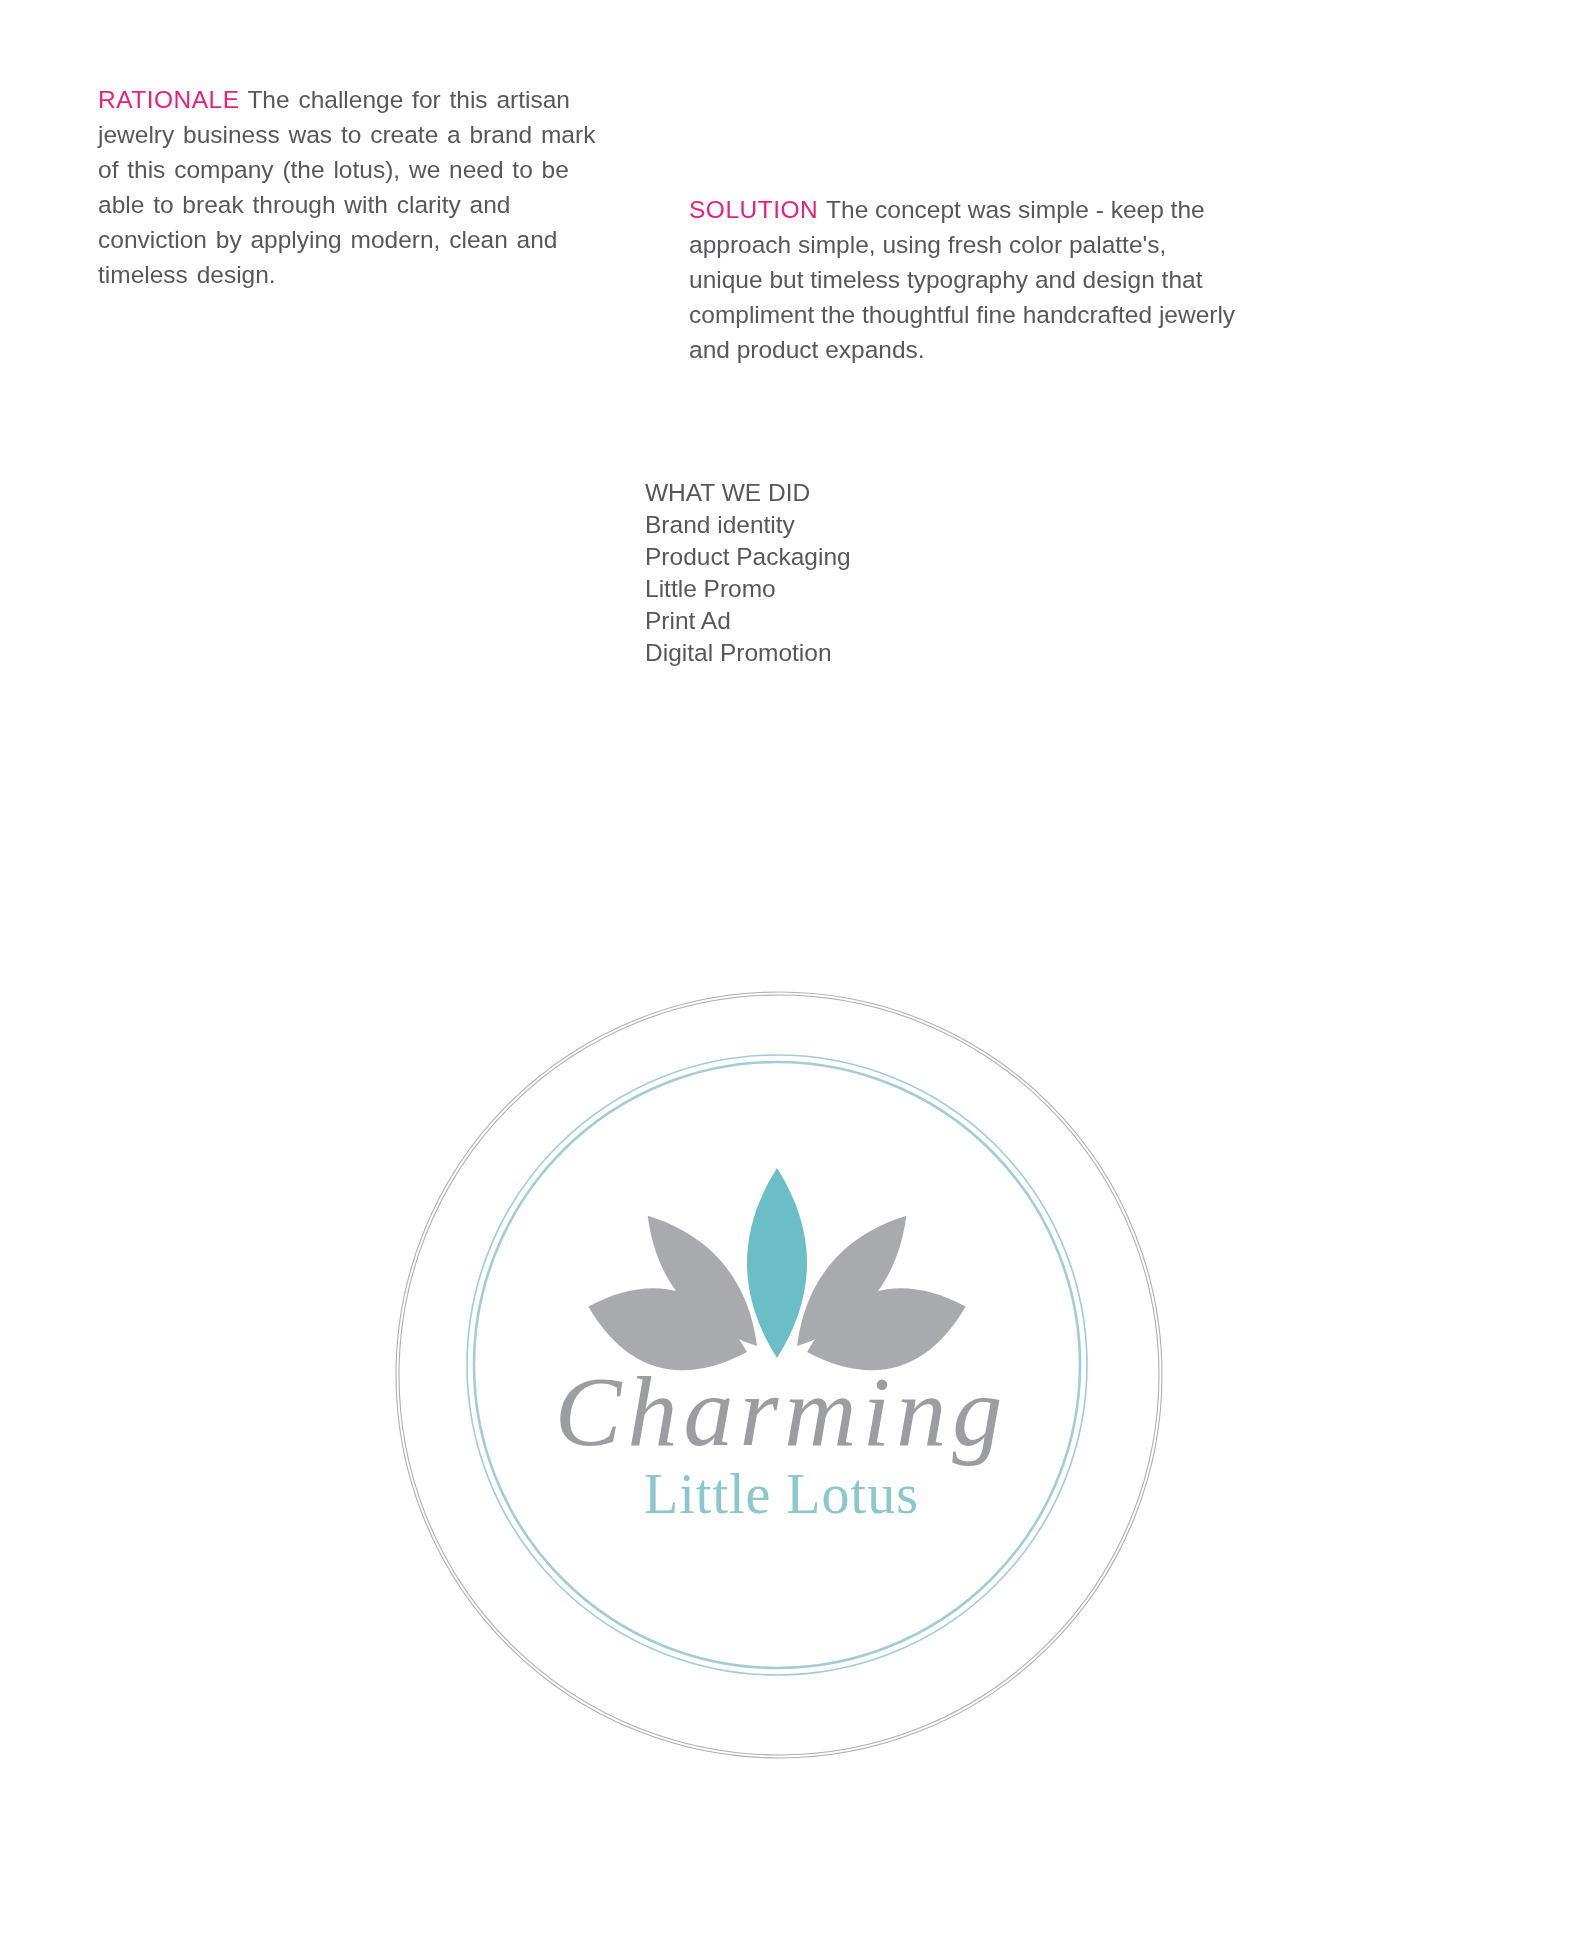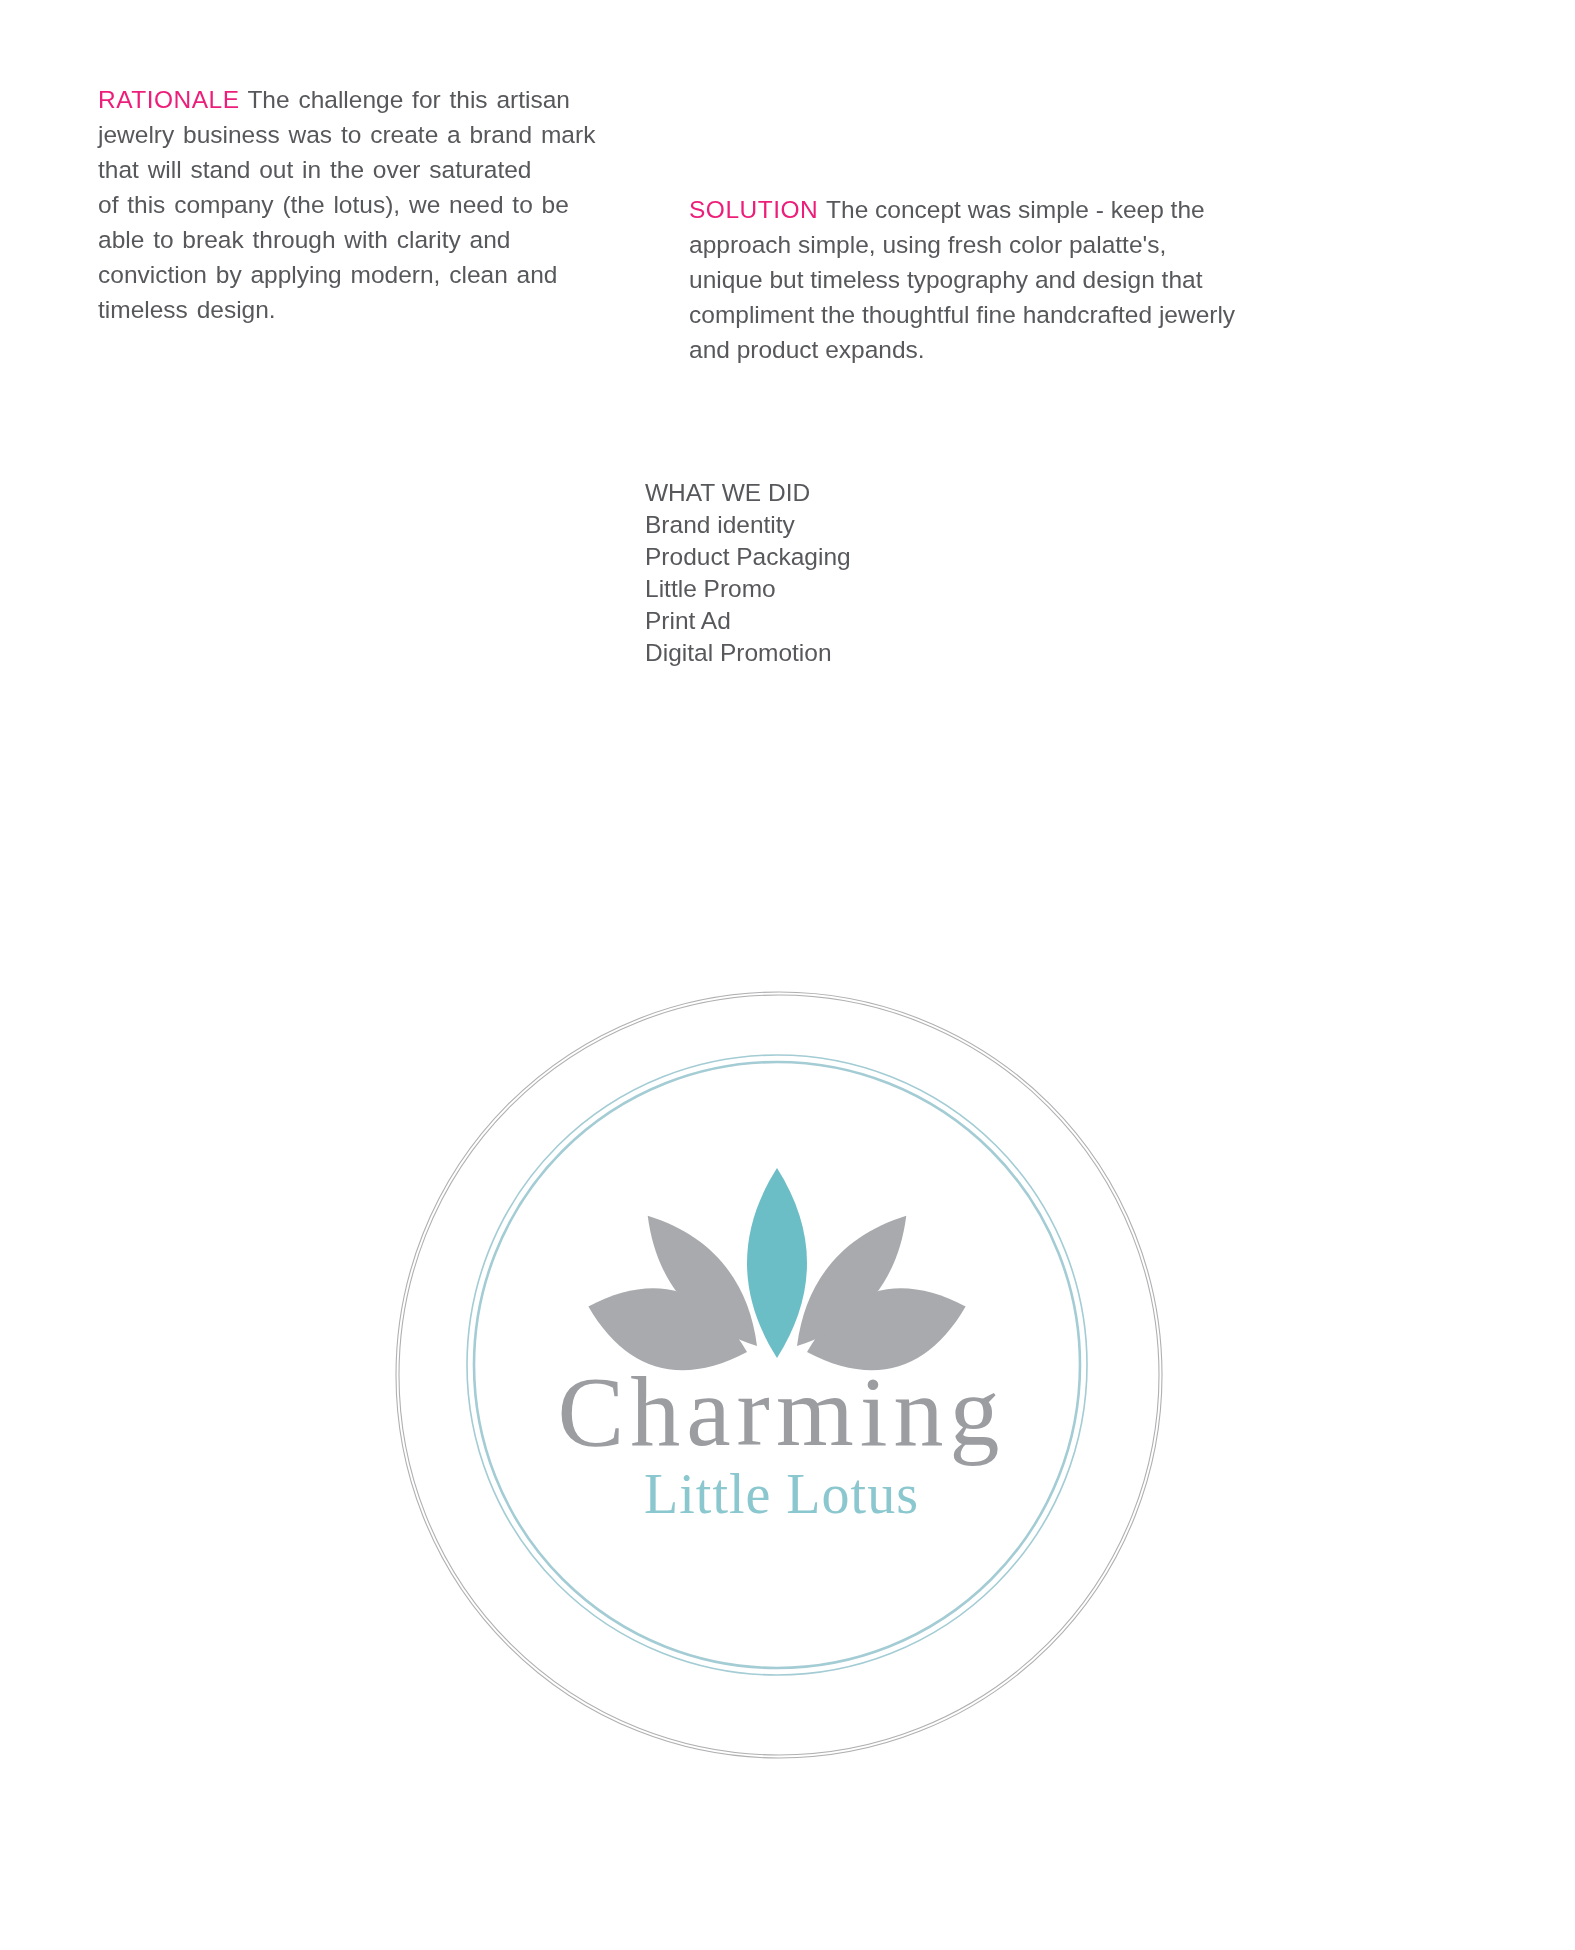--- a/index.html
+++ b/index.html
@@ -72,41 +72,41 @@
     display: inline-block;
     transform: translateX(-6px);
   }
   .wm-line1 {
     top: 1362px;
     font-size: 100px;
     line-height: 100px;
     letter-spacing: 6px;
     color: #9b9da1;
     z-index: 3;
+    font-style: italic;
   }
   .wm-line2 {
     top: 1451px;
     font-size: 56px;
     line-height: 86px;
     letter-spacing: 1px;
     color: #8bc7ce;
     z-index: 2;
   }
 </style>
 </head>
 <body>
 
 <div class="page">
 
   <section class="para col-left">
     <div class="line">
       <span class="accent">RATIONALE</span><span>The challenge for this artisan</span>
     </div>
     <div class="line">jewelry business was to create a brand mark</div>
-    <div class="line">that will stand out in the over saturated</div>
     <div class="line">of this company (the lotus), we need to be</div>
     <div class="line">able to break through with clarity and</div>
     <div class="line">conviction by applying modern, clean and</div>
     <div class="line">timeless design.</div>
   </section>
 
   <section class="para col-right">
     <div class="line">
       <span class="accent">SOLUTION</span><span>The concept was simple - keep the</span>
     </div>

